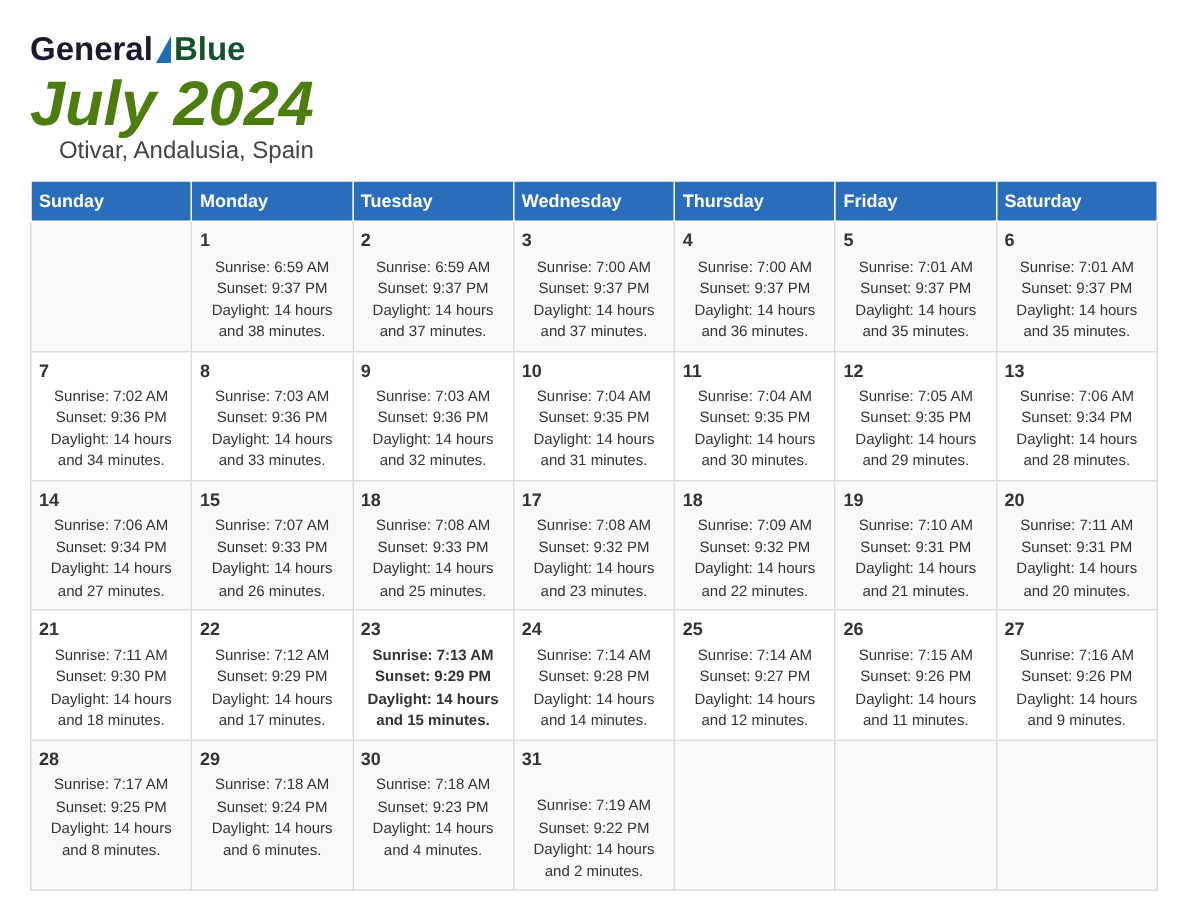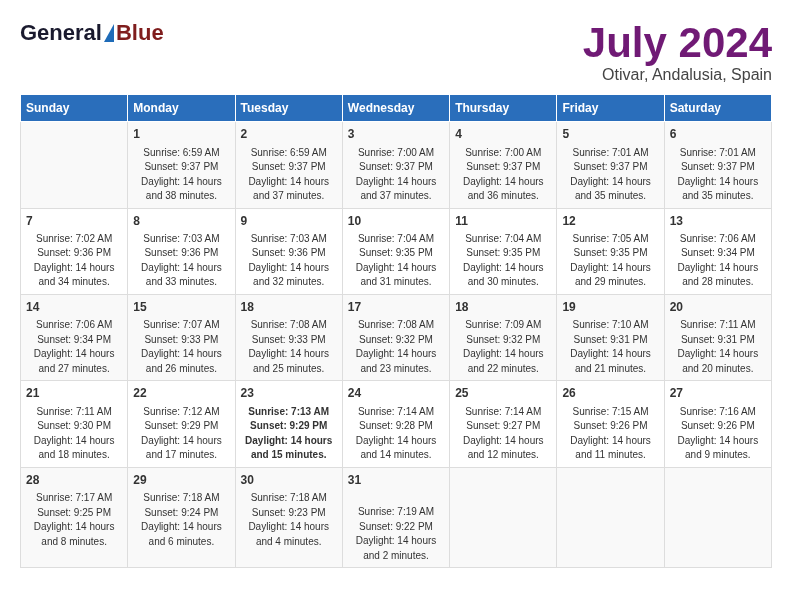--- a/index.html
+++ b/index.html
@@ -8,48 +8,50 @@
       background: #fff;
       width: 792px;
       min-height: 612px;
       padding: 20px;
     }
     .header {
       display: flex;
       justify-content: space-between;
       align-items: flex-start;
       margin-bottom: 10px;
+      flex-direction: column;
     }
     .logo {
       display: flex;
       flex-direction: column;
       align-items: flex-start;
     }
     .logo-text {
       display: flex;
       align-items: center;
       font-size: 22px;
       font-weight: bold;
       color: #1a1a2e;
     }
     .logo-general { color: #1a1a2e; font-weight: bold; }
-    .logo-blue { color: #7f1d1d; font-weight: bold; }
+    .logo-blue { color: #14532d; font-weight: bold; }
     .logo-triangle {
       width: 0; height: 0;
       border-left: 10px solid transparent;
       border-bottom: 18px solid #1e6bb8;
       margin-left: 2px;
       margin-right: 2px;
     }
     .title-block { text-align: right; }
     .month-title {
       font-size: 42px;
       font-weight: bold;
-      color: #701a75;
+      color: #4d7c0f;
       line-height: 1.1;
+      font-style: italic;
     }
     .location-title {
       font-size: 16px;
       color: #444;
     }
     table {
       width: 100%;
       border-collapse: collapse;
       font-size: 10.5px;
     }

